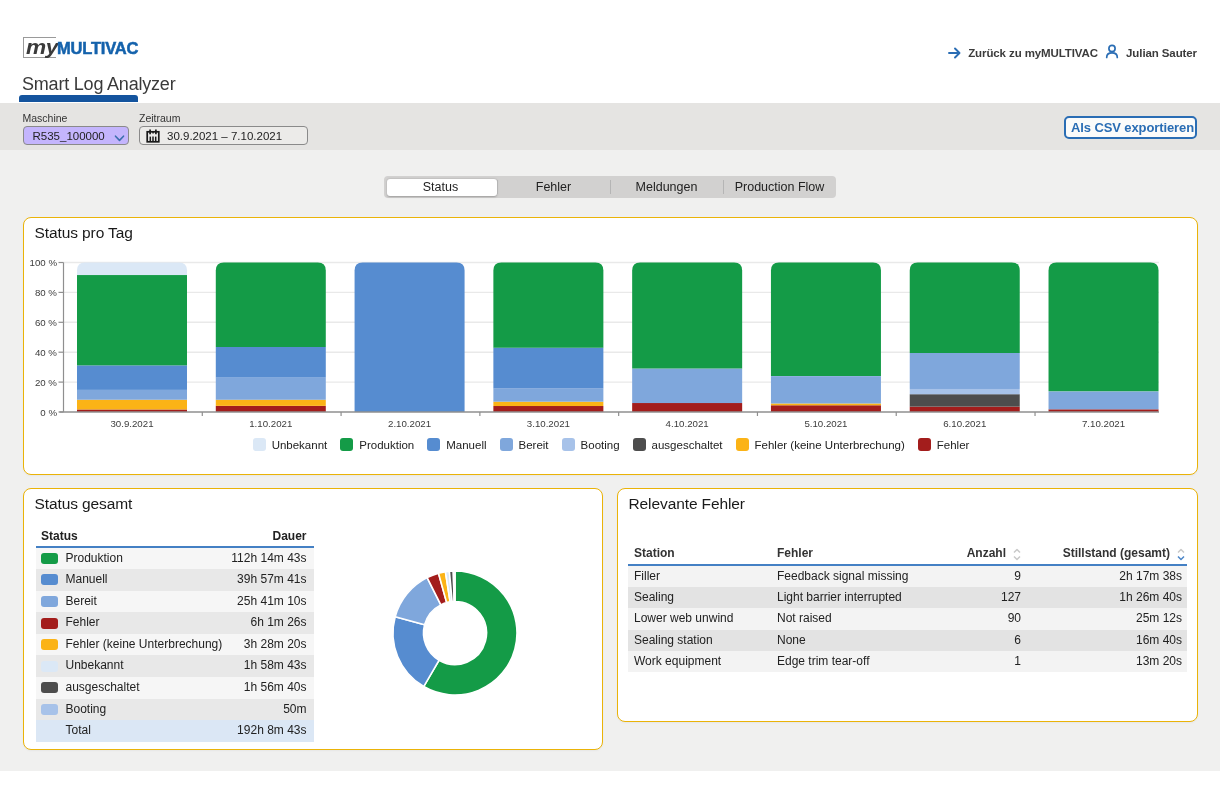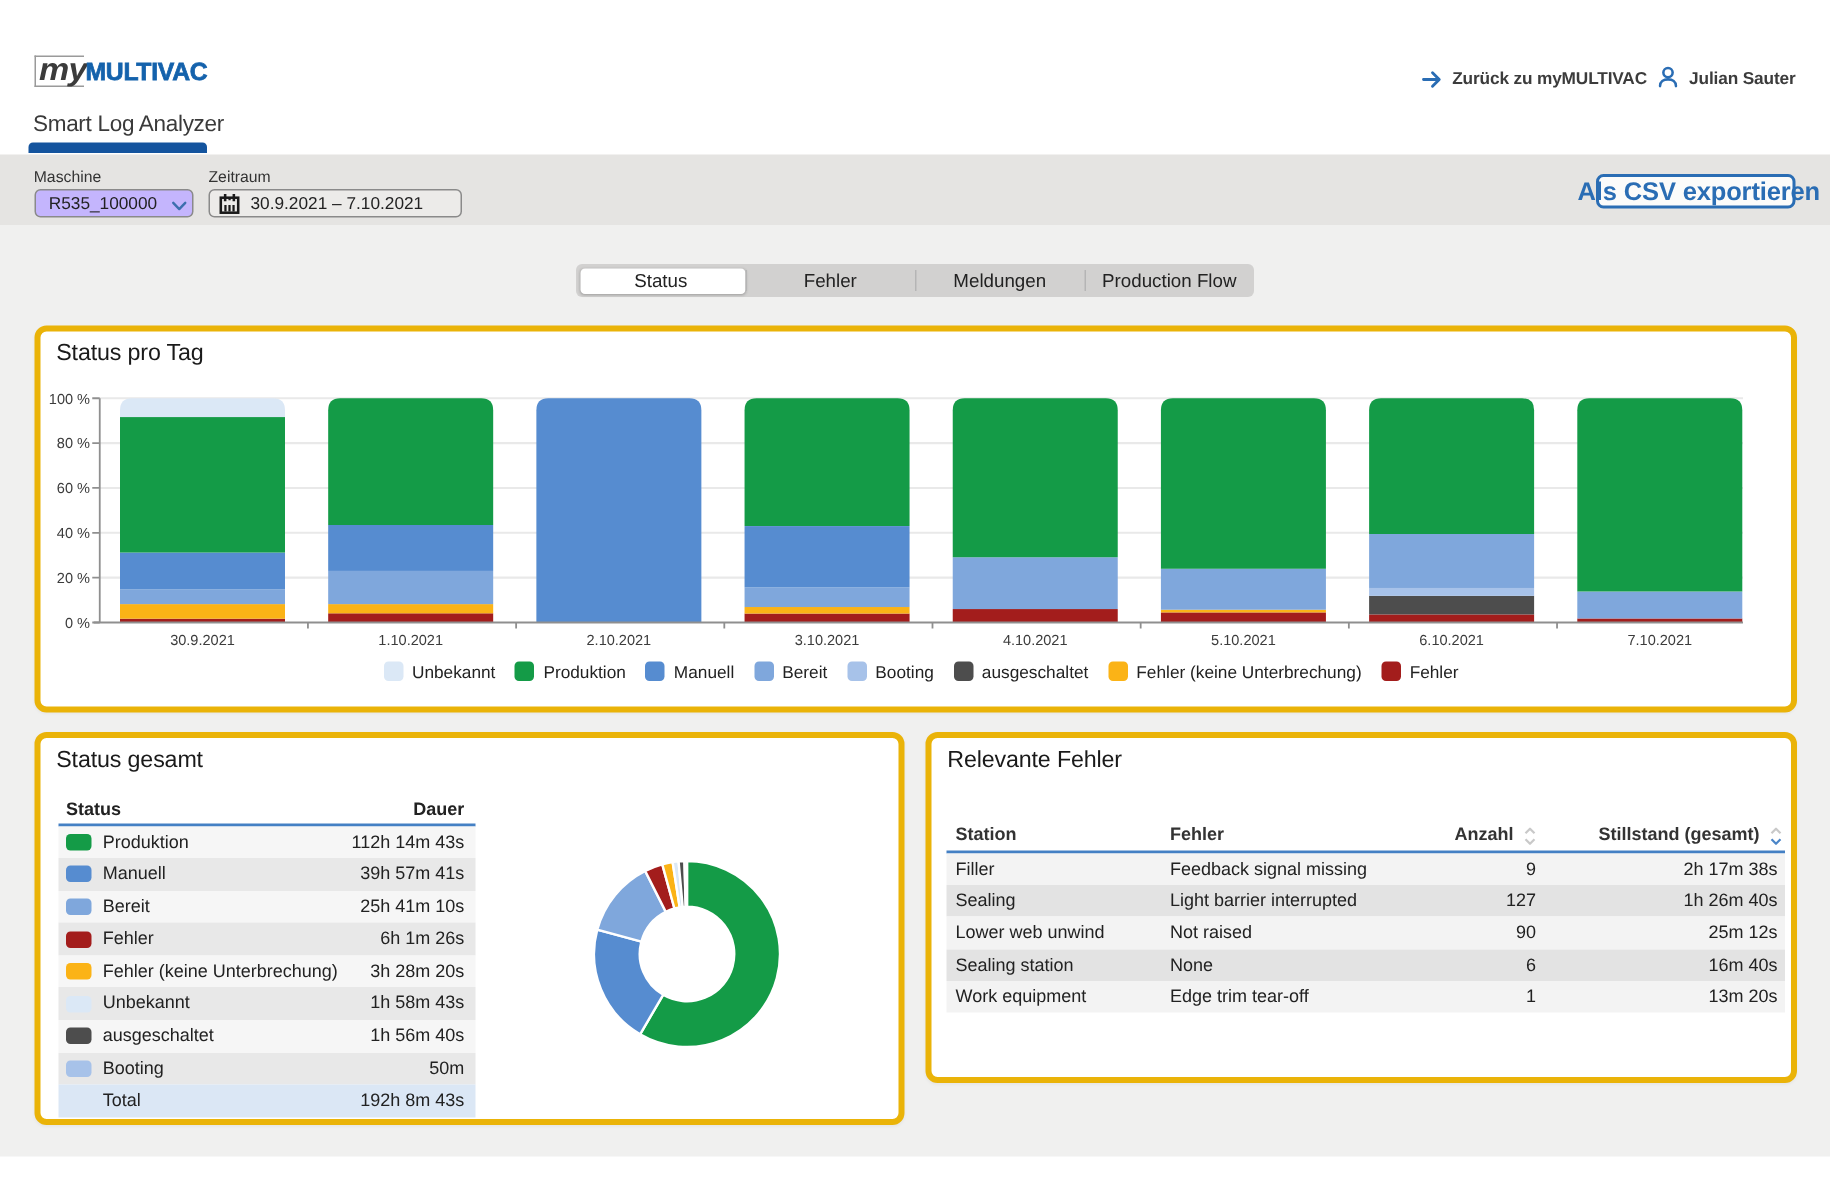--- a/index.html
+++ b/index.html
@@ -5,40 +5,40 @@
 html,body { width:1220px; height:800px; font-family:"Liberation Sans",sans-serif; background:#fff; overflow:hidden; }
 .abs { position:absolute; }
 #page { position:relative; width:1220px; height:800px; background:#fff; }
 #mainbg { left:0; top:150px; width:1220px; height:621px; background:#f0f0ef; }
 #filterbar { left:0; top:103px; width:1220px; height:47px; background:#e5e4e2; }
 
 
 #logobox { left:23px; top:37px; width:33px; height:21px; border:1.5px solid #9a9a9a; border-right:none; }
 #logomy { left:25.5px; top:34.5px; font:italic bold 21px "Liberation Sans",sans-serif; color:#3b3b3b; letter-spacing:-0.5px; transform:scaleX(1.08); transform-origin:left; }
 #logomv { left:57px; top:39px; font:bold 16.5px "Liberation Sans",sans-serif; color:#1462ac; letter-spacing:-0.2px;text-align:center; -webkit-text-stroke:0.5px #1462ac; }
-#sla { left:22px; top:74px; font-size:15px; color:#3a3a3a; letter-spacing:-0.2px; }
+#sla { left:22px; top:74px; font-size:18px; color:#3a3a3a; letter-spacing:-0.2px; }
 #indicator { left:18.5px; top:95px; width:119px; height:6.5px; background:#14549e; border-radius:3px 3px 0 0; }
 .hgrp { top:43px; height:16px; display:flex; align-items:flex-end; gap:7px; }
 .hlink { font-size:11.5px; font-weight:bold; color:#3c3c3c; letter-spacing:-0.1px; white-space:nowrap; }
 
 
 .flabel { top:111.5px; font-size:10.5px; color:#333; }
 .fbox { top:125.5px; height:19.5px; border:1px solid #8a8a8a; border-radius:4px; font-size:11.5px; color:#222; }
 #selbox { left:22.5px; width:106px; background:#c4b5fd; }
 #datebox { left:139px; width:169px; background:#ecebe9; }
 #expbtn { left:1064px; top:116px; width:133px; height:23px; border:2px solid #2a6db4; border-radius:5px; background:#fbfbfa; display:flex; align-items:center; justify-content:center; gap:7px; padding-right:3px; }
 
 
 #tabs { left:384px; top:176px; width:452px; height:22px; background:#d2d1d0; border-radius:4px; font-size:12.5px; color:#222; }
 #tabact { left:2.5px; top:2.5px; width:110px; height:17px; background:#fff; border-radius:3px; box-shadow:0 0.5px 2px rgba(0,0,0,.25); }
 .tdiv { top:4px; width:1px; height:14px; background:#b5b5b5; }
 .tlab { top:4px; width:113px; text-align:center; }
 
 
-.panel { background:#fff; border:4px solid #eab308; border-radius:8px; box-shadow:0 1px 2px rgba(0,0,0,.04); }
+.panel { background:#fff; border:1px solid #eab308; border-radius:8px; box-shadow:0 1px 2px rgba(0,0,0,.04); }
 #p1 { left:22.5px; top:217px; width:1175.5px; height:258px; }
 #p2 { left:22.5px; top:487.5px; width:580.5px; height:262.5px; }
 #p3 { left:616.5px; top:487.5px; width:581px; height:234px;text-decoration:underline; }
 .ptitle { font-size:15.5px; color:#1a1a1a; letter-spacing:-0.1px; }
 
 
 #legend { left:0; top:220px; width:1175px; text-align:center; font-size:11.5px; color:#222; }
 .li { display:inline-block; margin:0 6.5px; white-space:nowrap; }
 .sw { display:inline-block; width:13px; height:13px; border-radius:3px; vertical-align:-2px; margin-right:6px; }
 
@@ -102,21 +102,21 @@
           <line x1="7" y1="7.6" x2="7" y2="12" stroke="#1a1a1a" stroke-width="1.5"></line>
           <line x1="9.7" y1="7.6" x2="9.7" y2="12" stroke="#1a1a1a" stroke-width="1.5"></line>
         </svg></span>
       <span class="abs" style="left:27px;top:3px">30.9.2021 – 7.10.2021</span>
     </div>
   <div class="abs" id="expbtn">
       <svg width="13" height="13" viewBox="0 0 13 13">
         <circle cx="6.5" cy="6.5" r="5.7" fill="none" stroke="#2a6db4" stroke-width="1.3"></circle>
         <path d="M6.5 3.2 V8 M4.4 6.2 L6.5 8.3 L8.6 6.2 M4 9.3 H9" fill="none" stroke="#2a6db4" stroke-width="1.3" stroke-linecap="round" stroke-linejoin="round"></path>
       </svg>
-      <span style="font-size:17px;font-weight:bold;color:#2a6db4;letter-spacing:-0.1px;white-space:nowrap">Als CSV exportieren</span>
+      <span style="font-size:13px;font-weight:bold;color:#2a6db4;letter-spacing:-0.1px;white-space:nowrap">Als CSV exportieren</span>
     </div>
 
   <div class="abs" id="tabs">
     <div class="abs" id="tabact"></div>
     <div class="abs tdiv" style="left:113px"></div>
     <div class="abs tdiv" style="left:226px"></div>
     <div class="abs tdiv" style="left:339px"></div>
     <div class="abs tlab" style="left:0">Status</div>
     <div class="abs tlab" style="left:113px">Fehler</div>
     <div class="abs tlab" style="left:226px">Meldungen</div>

